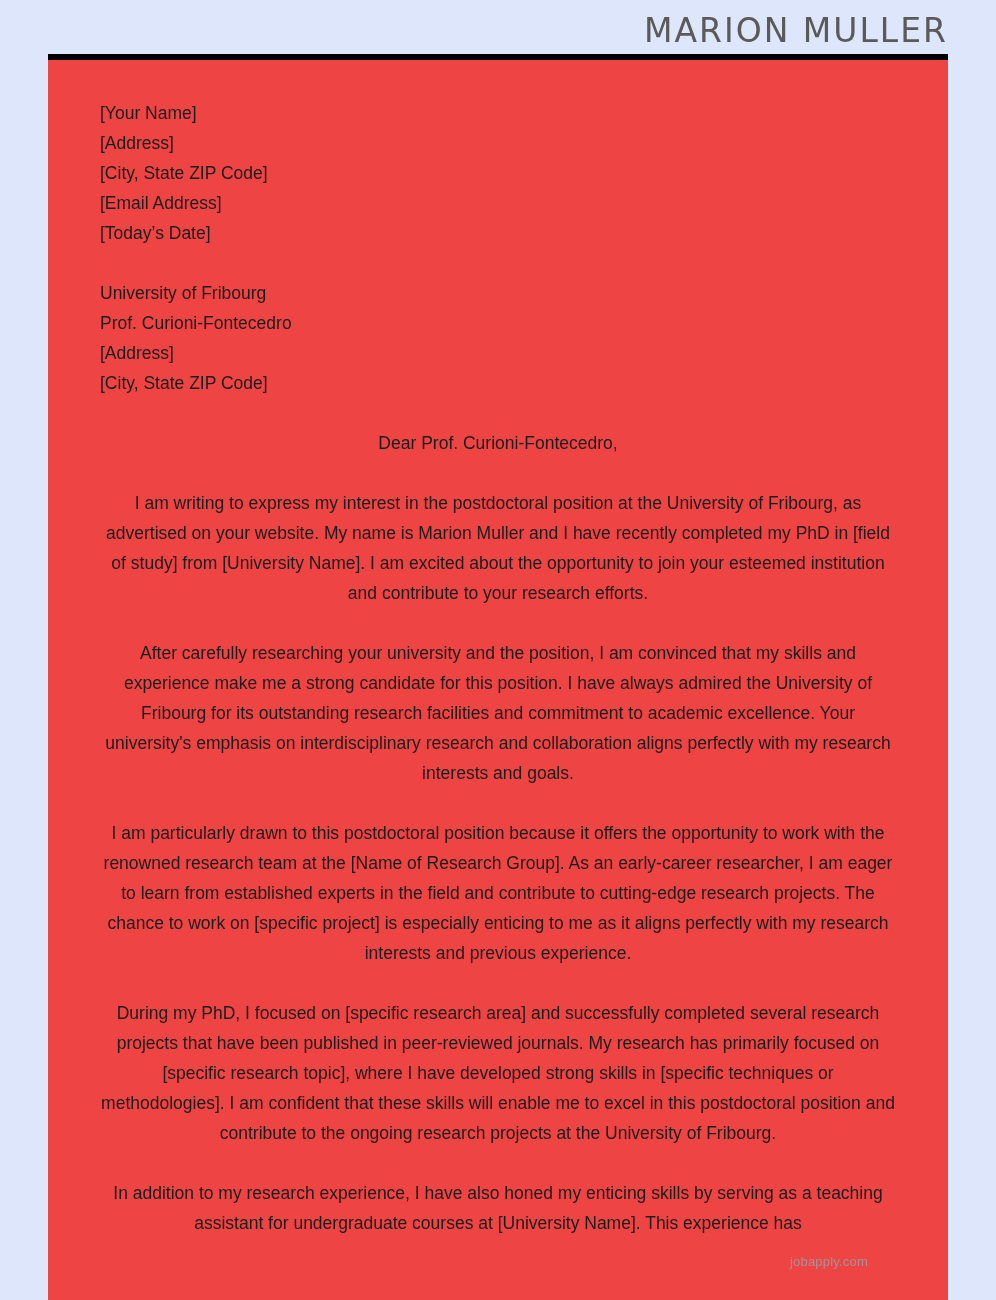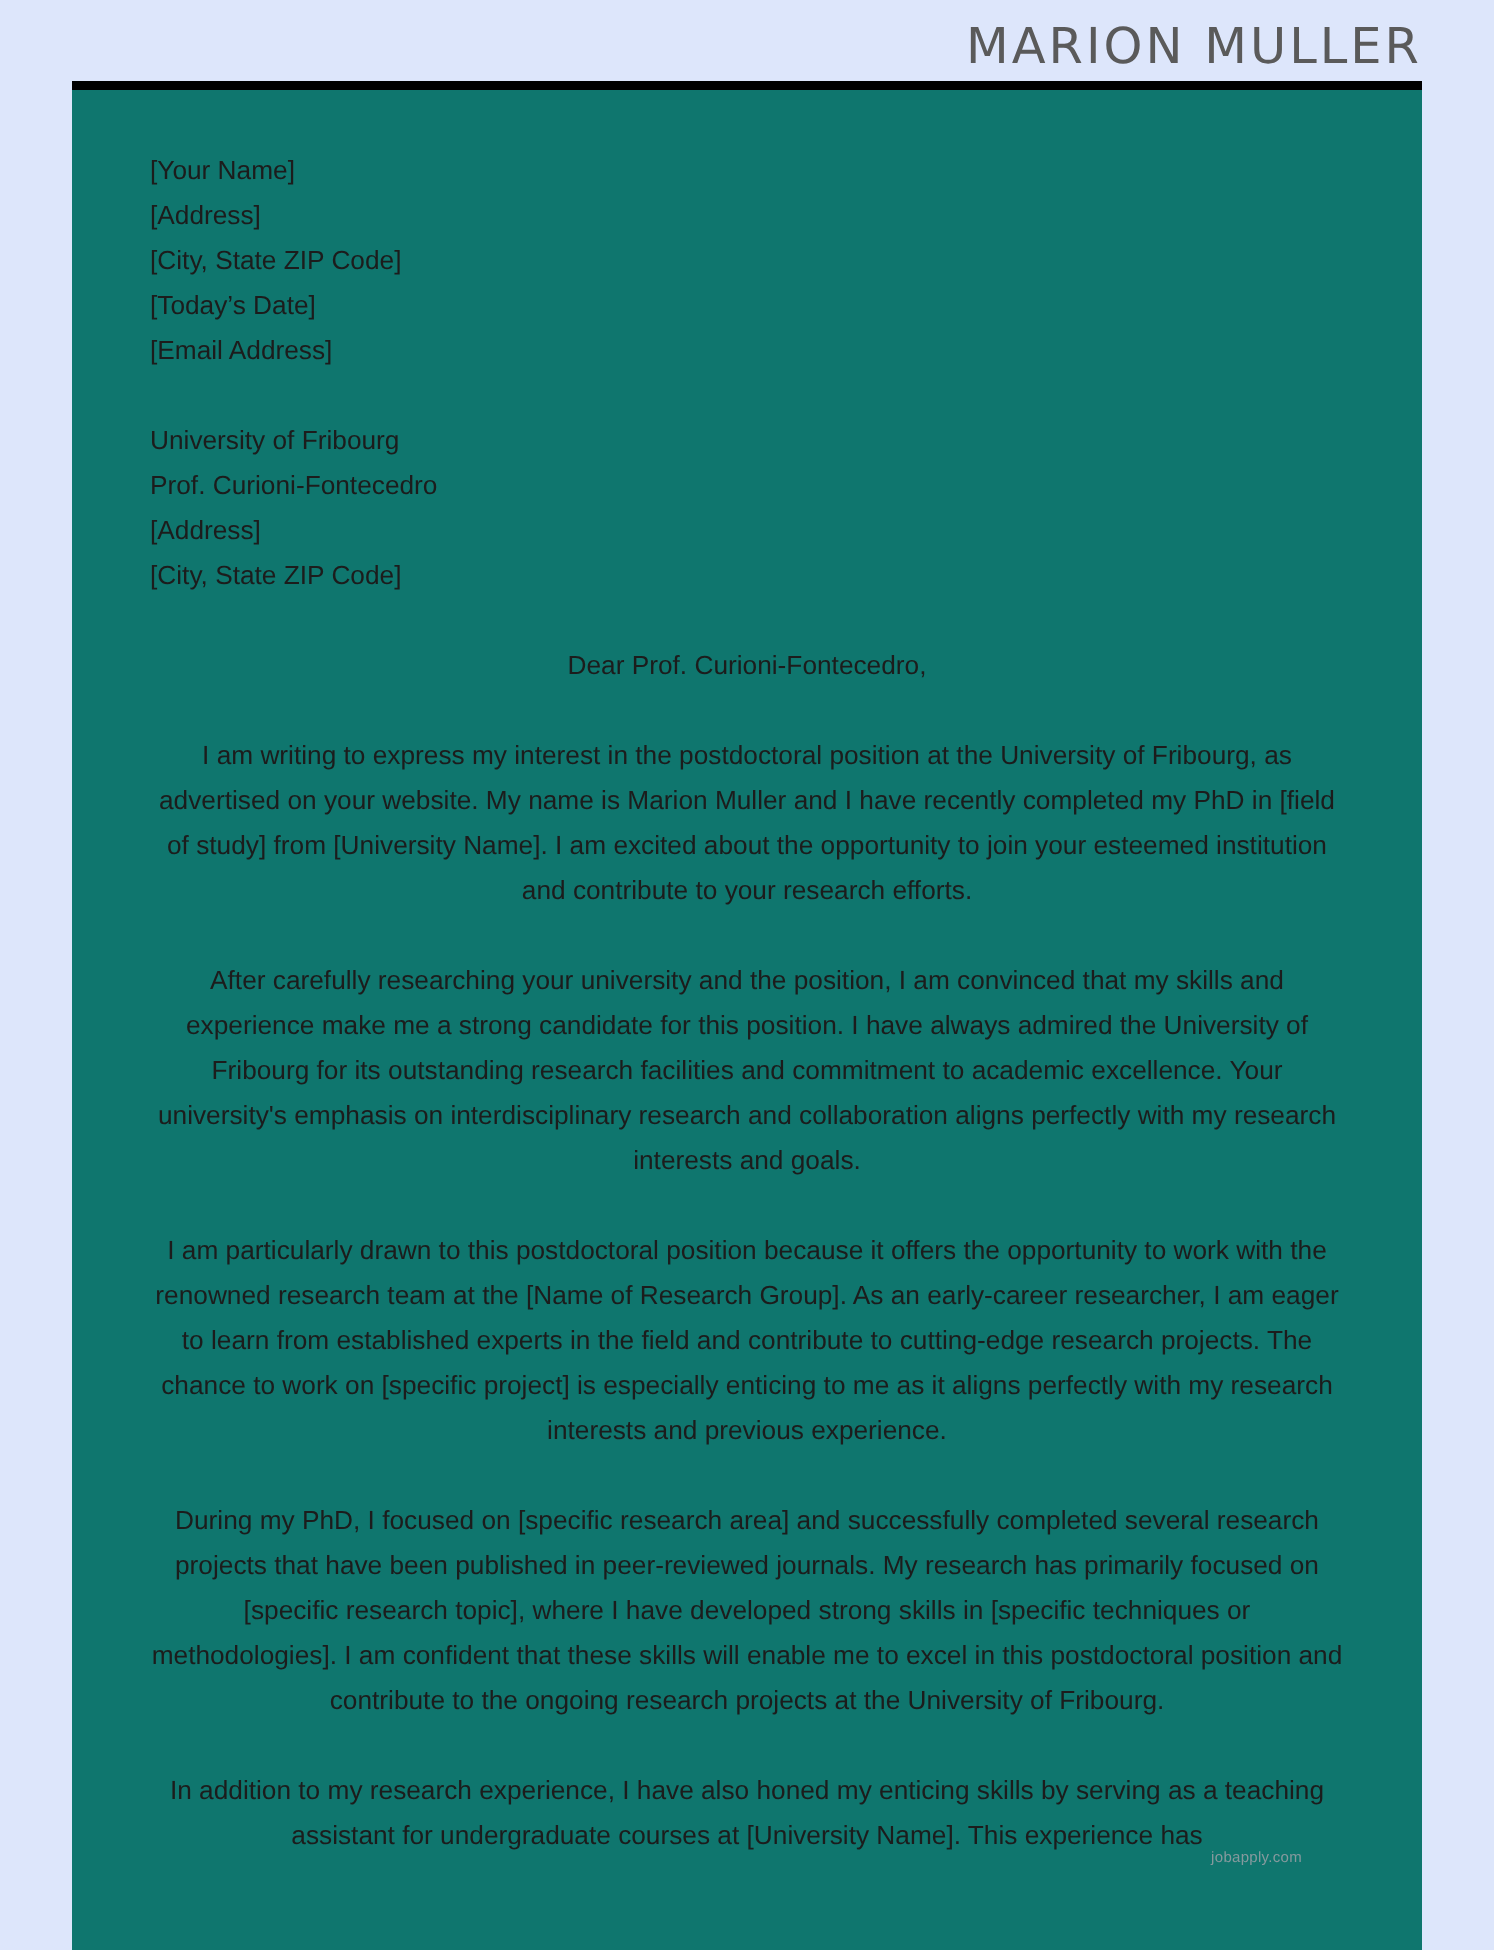--- a/index.html
+++ b/index.html
@@ -53,21 +53,21 @@
     background: #000000;
   }
 
   
   .sheet {
     position: absolute;
     top: 60px;
     left: 48px;
     width: 900px;
     height: 1240px;
-    background: #0f766e;
+    background: #ef4444;
     overflow: hidden;
   }
 
   .letter {
     padding: 38px 52px 0 52px;
     font-size: 17.5px;
     line-height: 30px;
     color: #1c1c1c;
   }
 
@@ -86,22 +86,22 @@
 
   .para {
     margin: 0 0 30px 0;
     text-align: center;
   }
 
   
   .watermark {
     position: absolute;
     right: 56px;
-    bottom: 56px;
-    font-size: 10px;
+    bottom: 31px;
+    font-size: 13px;
     color: #9aa0a6;
     opacity: 0.85;
     letter-spacing: 0.2px;
   }
 </style>
 </head>
 <body>
 
 <div class="page">
 
@@ -111,22 +111,22 @@
 
   <div class="header-rule"></div>
 
   <div class="sheet">
     <div class="letter">
 
       <div class="block address">
         <span class="line">[Your Name]</span>
         <span class="line">[Address]</span>
         <span class="line">[City, State ZIP Code]</span>
+        <span class="line">[Email Address]</span>
         <span class="line">[Today’s Date]</span>
-        <span class="line">[Email Address]</span>
       </div>
 
       <div class="block address">
         <span class="line">University of Fribourg</span>
         <span class="line">Prof. Curioni-Fontecedro</span>
         <span class="line">[Address]</span>
         <span class="line">[City, State ZIP Code]</span>
       </div>
 
       <p class="para">Dear Prof. Curioni-Fontecedro,</p>

